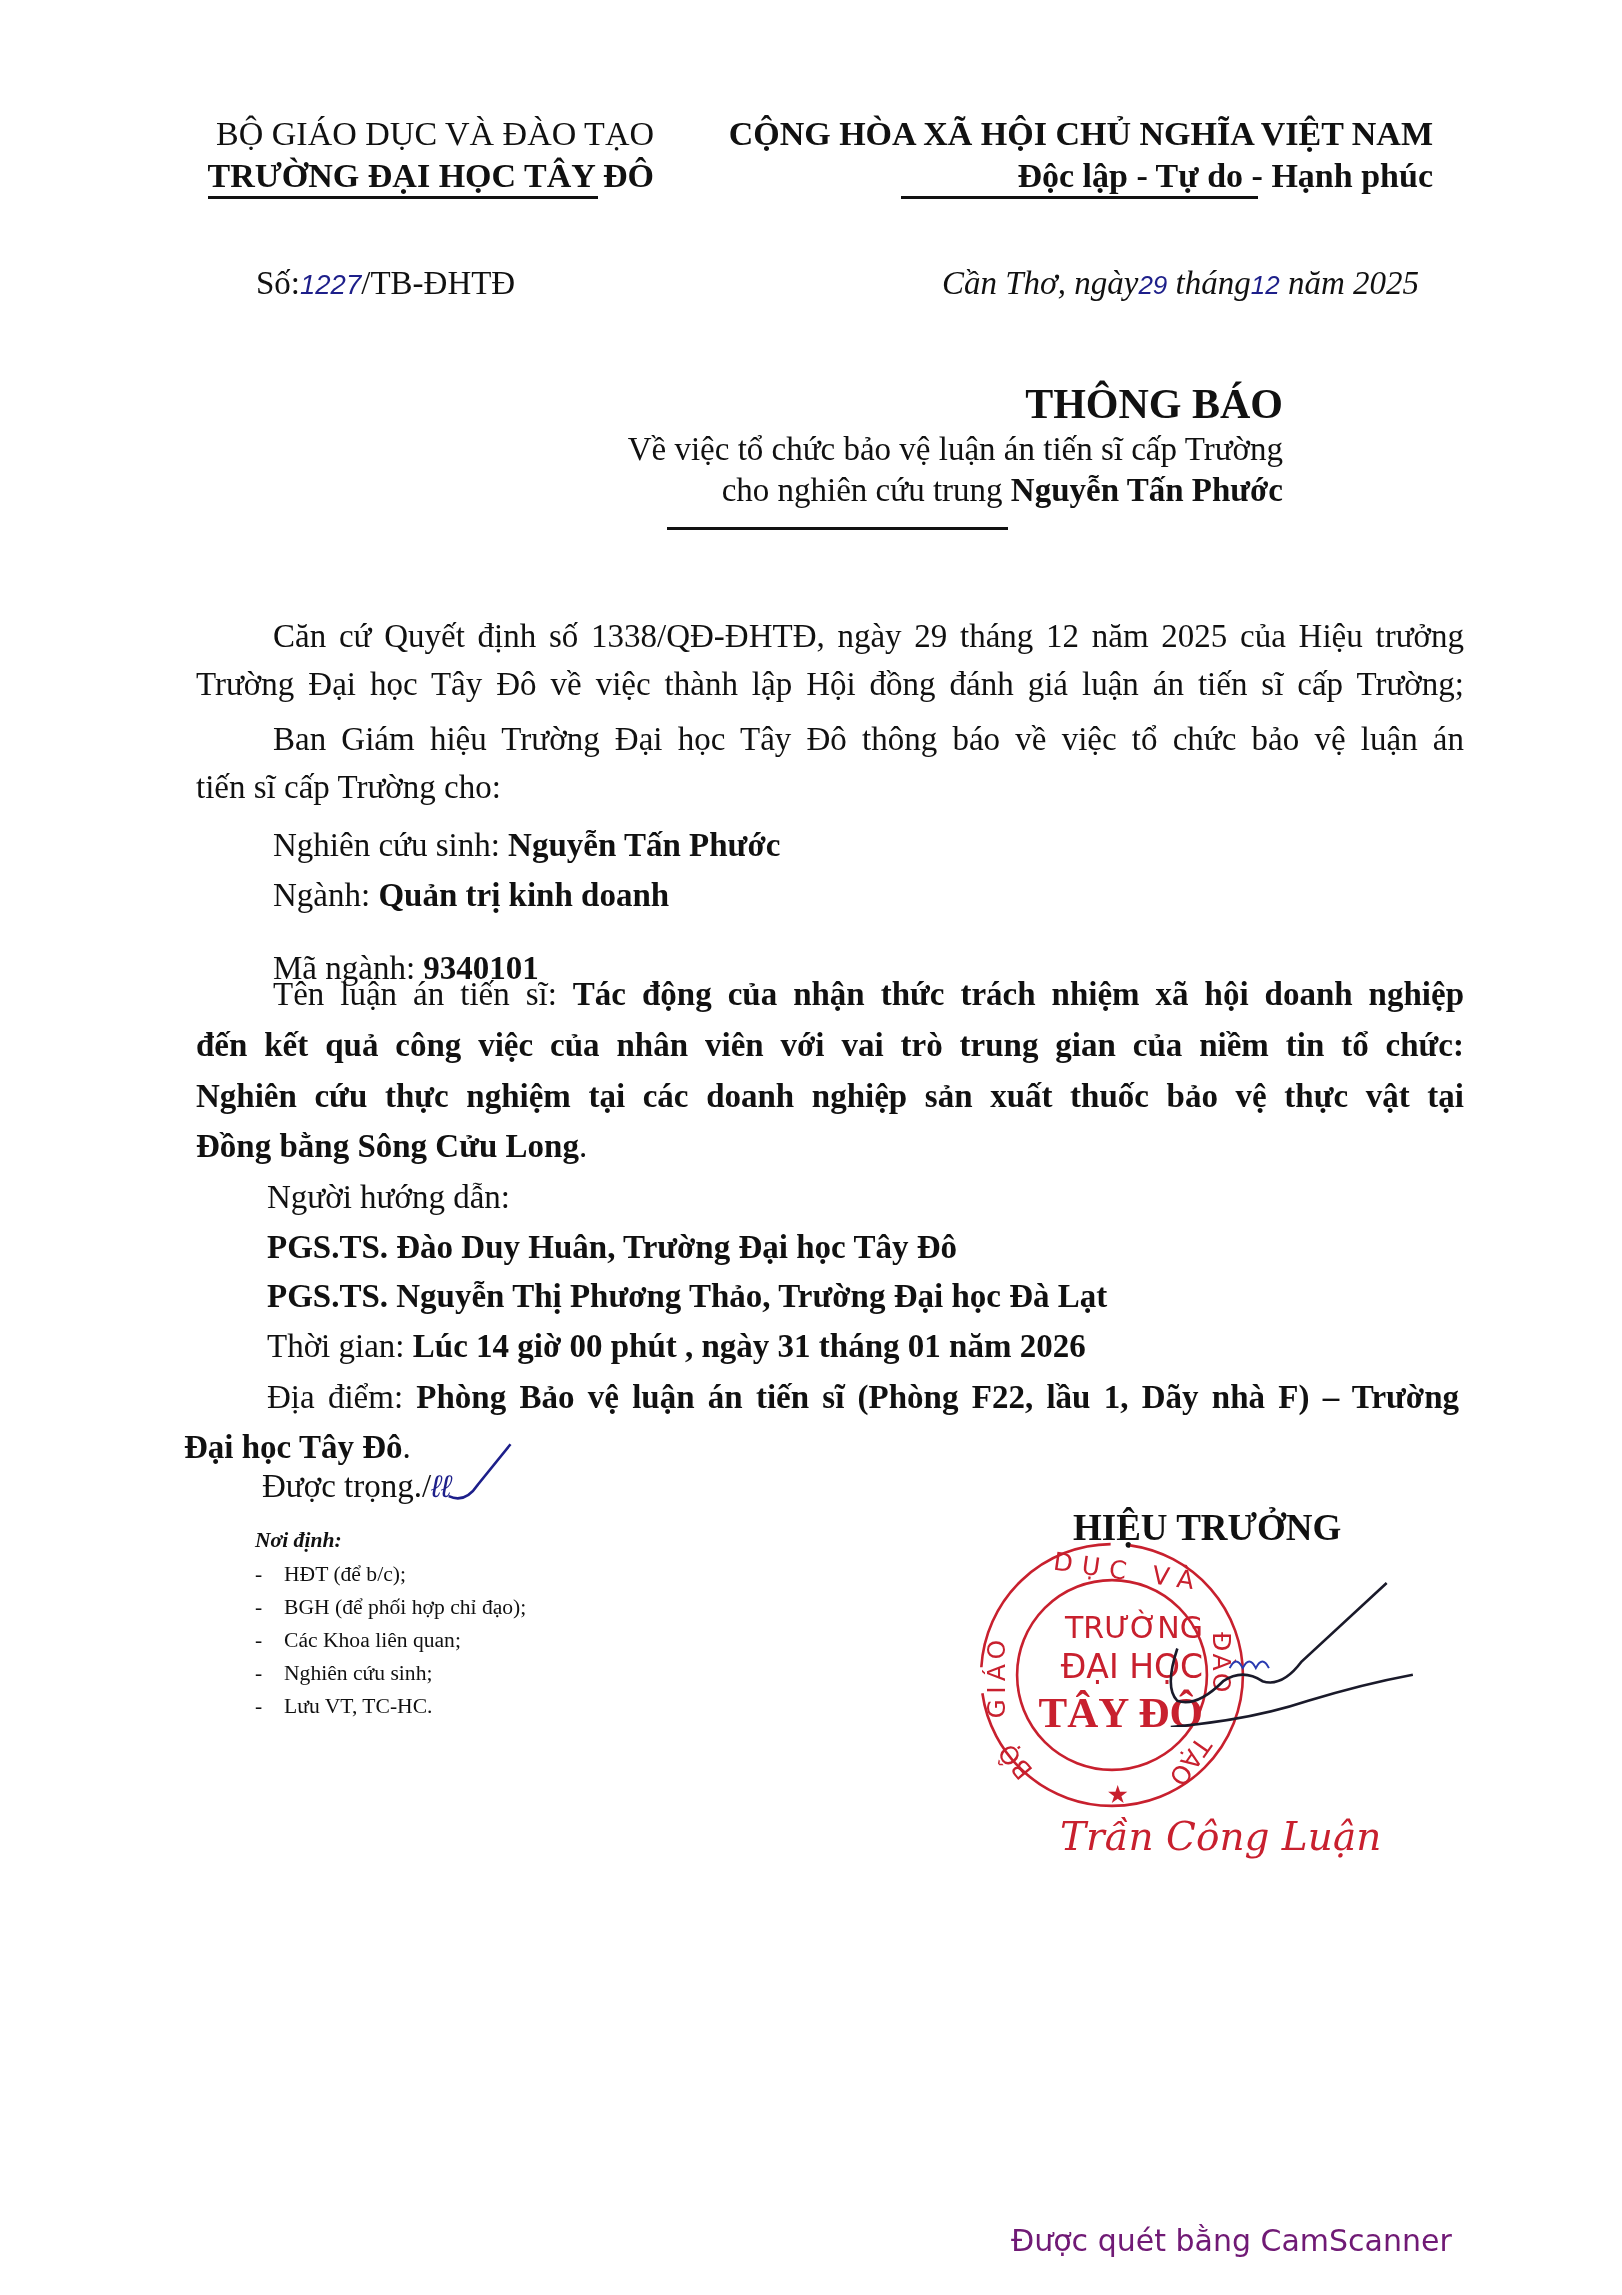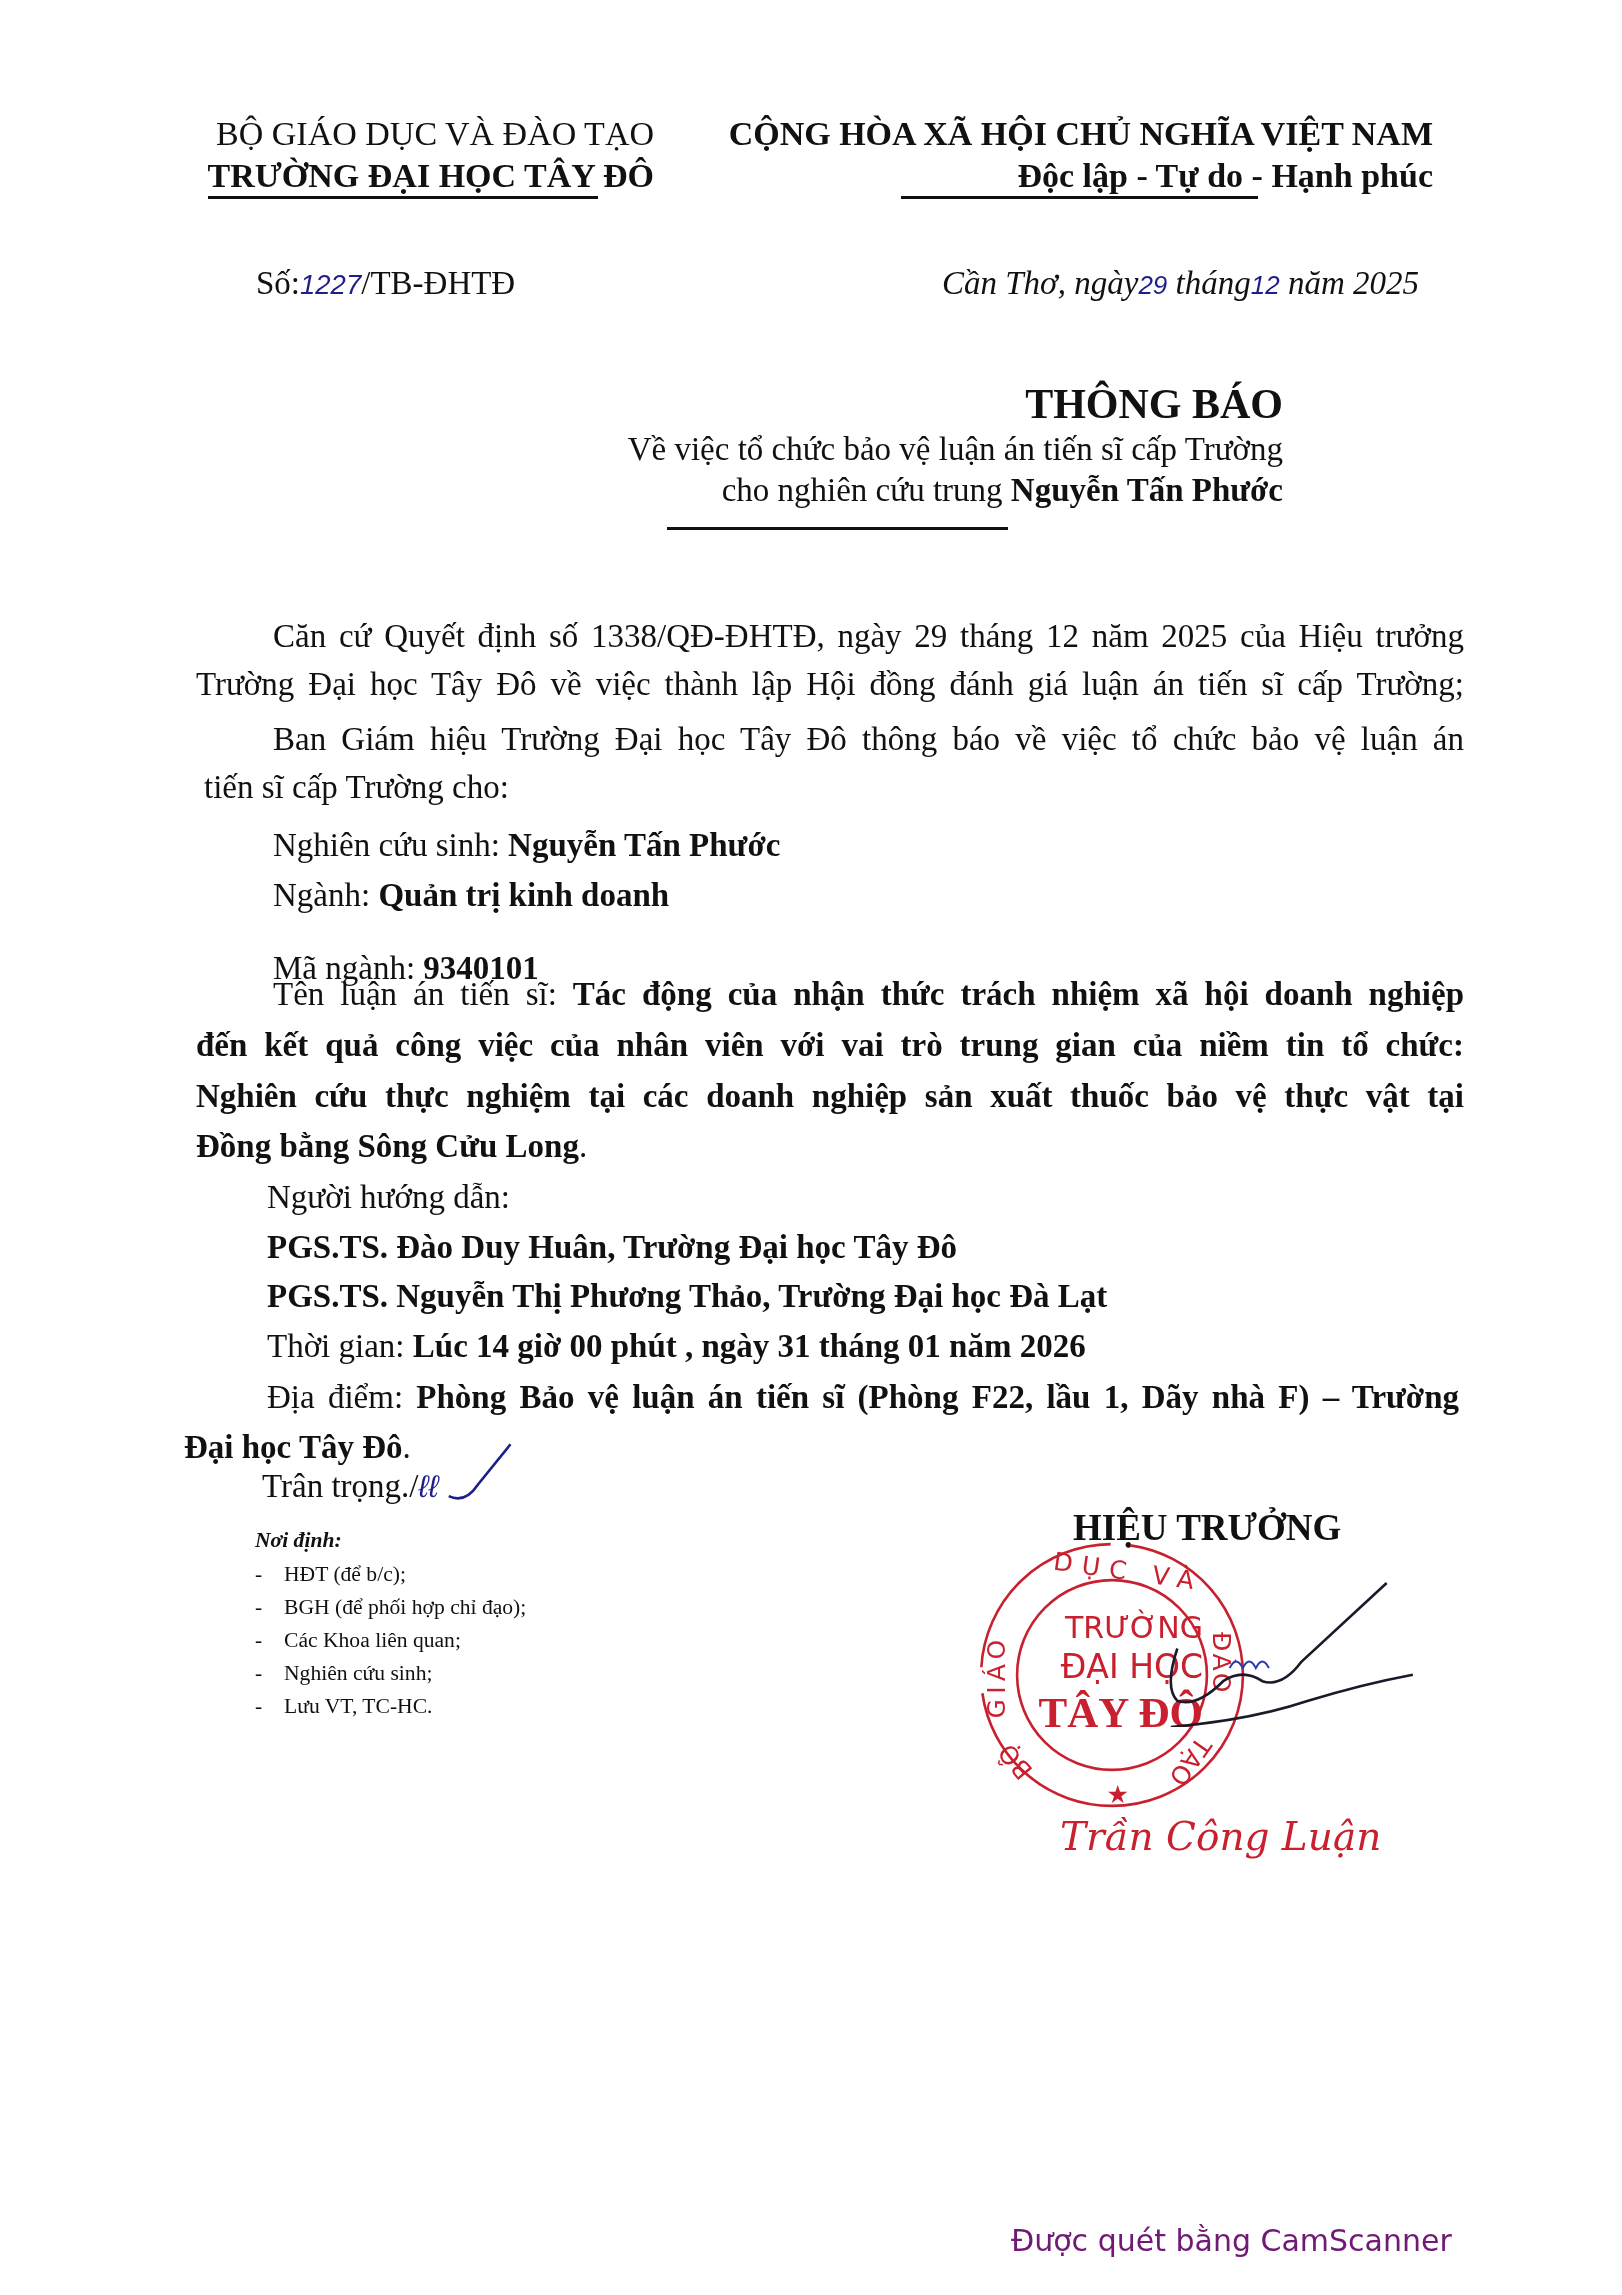--- a/index.html
+++ b/index.html
@@ -50,21 +50,21 @@
   <div style="font-size:33px; line-height:41px;">
     <span>cho nghiên cứu trung </span><span class="b">Nguyễn Tấn Phước</span>
   </div>
 </div>
 <div class="rule" style="left:667px; top:527px; width:341px; height:2.6px;"></div>
 
 <div class="abs body-line just" style="left:273px; top:618px; width:1191px;">Căn cứ Quyết định số 1338/QĐ-ĐHTĐ, ngày 29 tháng 12 năm 2025 của Hiệu trưởng</div>
 <div class="abs body-line just" style="left:196px; top:666px; width:1268px;">Trường Đại học Tây Đô về việc thành lập Hội đồng đánh giá luận án tiến sĩ cấp Trường;</div>
 
 <div class="abs body-line just" style="left:273px; top:721px; width:1191px;">Ban Giám hiệu Trường Đại học Tây Đô thông báo về việc tổ chức bảo vệ luận án</div>
-<div class="abs body-line" style="left:204px; top:769px;">tiến sĩ cấp Trường cho:</div>
+<div class="abs body-line" style="left:196px; top:769px;">tiến sĩ cấp Trường cho:</div>
 
 <div class="abs body-line" style="left:273px; top:827px;">
   <span>Nghiên cứu sinh: </span><span class="b">Nguyễn Tấn Phước</span>
 </div>
 <div class="abs body-line" style="left:273px; top:877px;">
   <span>Ngành: </span><span class="b">Quản trị kinh doanh</span>
 </div>
 <div class="abs body-line" style="left:273px; top:950px;text-align:right;">
   <span>Mã ngành: </span><span class="b">9340101</span>
 </div>
@@ -87,21 +87,21 @@
 </div>
 
 <div class="abs body-line just" style="left:267px; top:1379px; width:1192px;">
   <span>Địa điểm: </span><span class="b">Phòng Bảo vệ luận án tiến sĩ (Phòng F22, lầu 1, Dãy nhà F) – Trường</span>
 </div>
 <div class="abs body-line" style="left:184px; top:1429px;">
   <span class="b">Đại học Tây Đô</span><span>.</span>
 </div>
 
 <div class="abs body-line" style="left:262px; top:1468px;">
-  <span>Trân trọng./</span><span class="hw" style="font-size:31px;">ℓℓ</span>
+  <span>Được trọng./</span><span class="hw" style="font-size:31px;">ℓℓ</span>
 </div>
 <svg class="abs" style="left:445px; top:1439px;" width="79" height="65" viewBox="0 0 120 100">
   <path d="M5 88 Q30 100 50 70 L100 8" stroke="#1d1f8a" stroke-width="4" fill="none"></path>
 </svg>
 
 <div class="abs" style="left:255px; top:1524px;">
   <div class="recip i b" style="margin-bottom:1.3px;">Nơi định:</div>
   <div class="recip"><span class="bullet">-</span><span>HĐT (để b/c);</span></div>
   <div class="recip"><span class="bullet">-</span><span>BGH (để phối hợp chỉ đạo);</span></div>
   <div class="recip"><span class="bullet">-</span><span>Các Khoa liên quan;</span></div>

